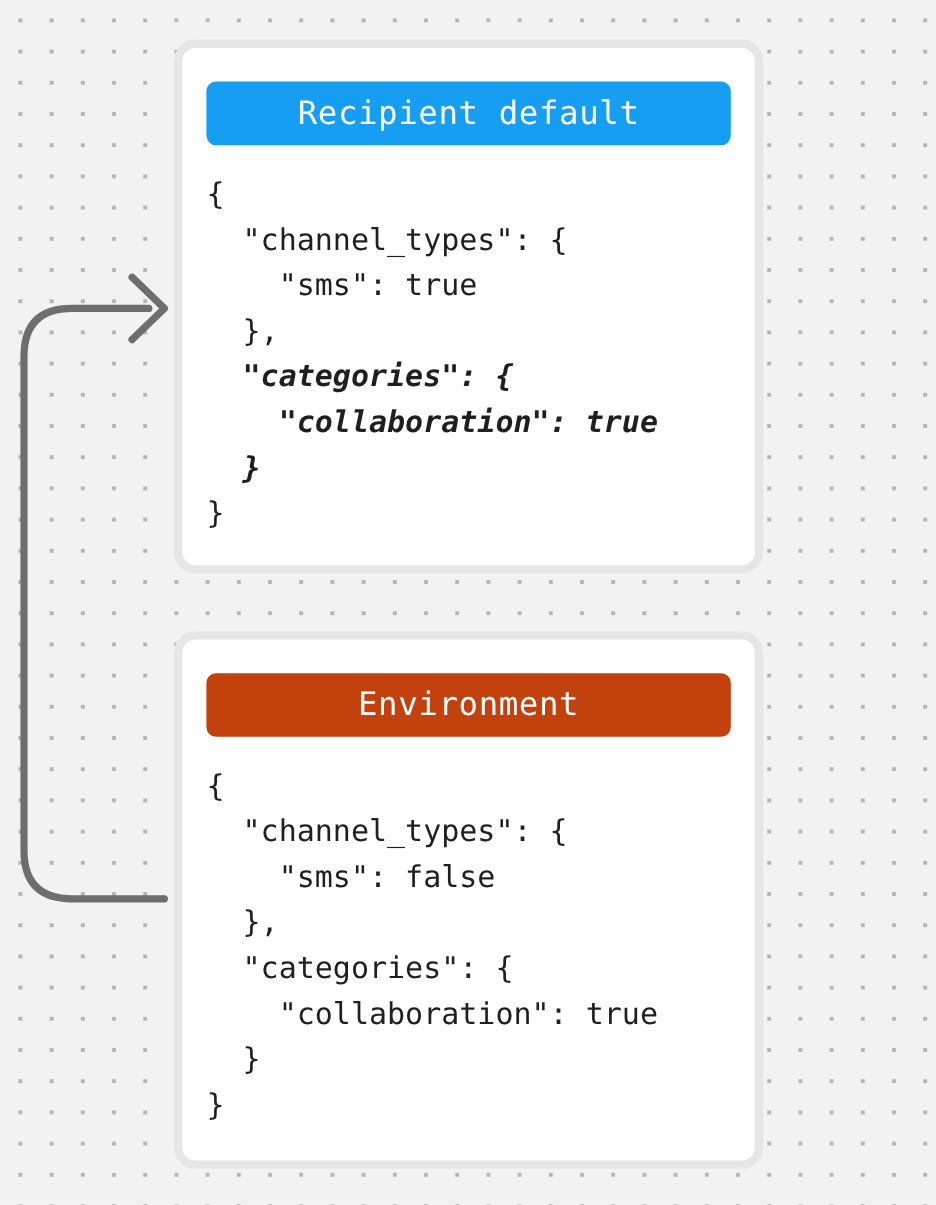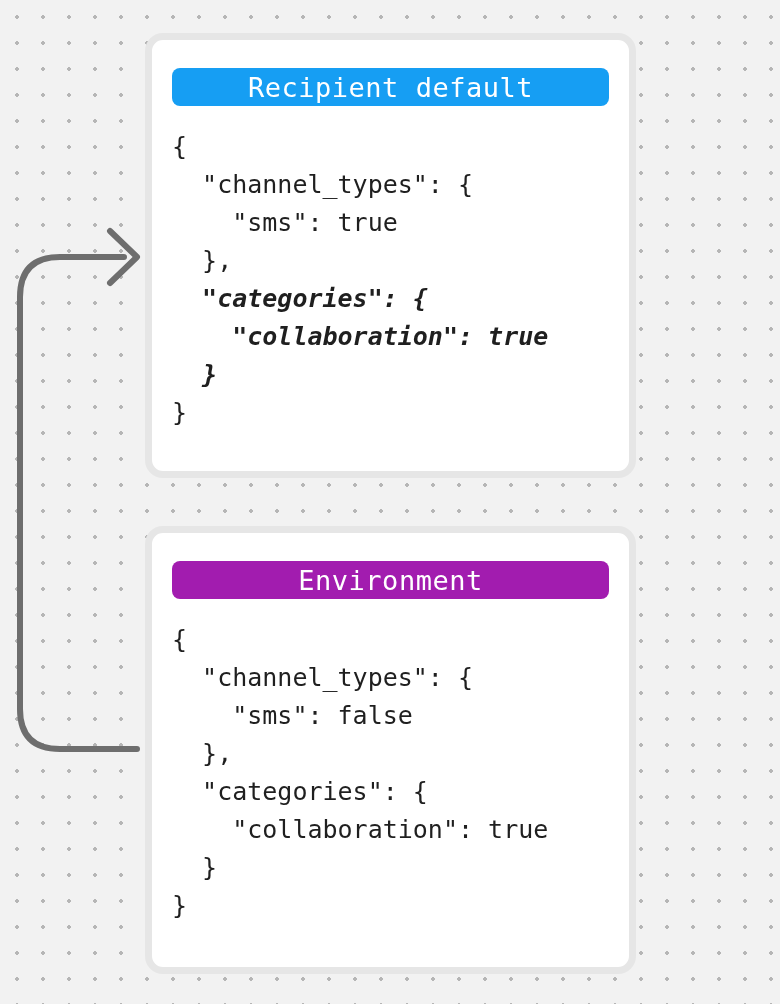--- a/index.html
+++ b/index.html
@@ -36,21 +36,21 @@
     width: 491px;
     box-sizing: border-box;
     background: #ffffff;
     border: 7px solid #e6e6e6;
     border-radius: 18px;
     padding: 28px 20px 0 20px;
   }
   .card-1 { top: 33px;  height: 445px; }
   .card-2 { top: 526px; height: 448px; }
   .badge {
-    height: 38px;
+    height: 53px;
     border-radius: 8px;
     display: flex;
     align-items: center;
     justify-content: center;
     color: #ffffff;
     font-size: 27px;
     letter-spacing: 0.5px;
   }
   pre.code {
     margin: 22px 0 0 0;
@@ -75,17 +75,17 @@
     <path d="M 137 749 H 60 Q 20 749 20 709 V 297 Q 20 257 60 257 H 124" style="stroke: rgb(110, 110, 110);"></path>
     <path d="M 110 231 L 137 257 L 110 283" style="stroke: rgb(110, 110, 110);"></path>
   </svg>
 
   <div class="card card-1">
     <div class="badge" style="background: rgb(22, 158, 243);">Recipient default</div>
     <pre class="code"><div>{</div><div>  "channel_types": {</div><div>    "sms": true</div><div>  },</div><div class="em">  "categories": {</div><div class="em">    "collaboration": true</div><div class="em">  }</div><div>}</div></pre>
   </div>
 
   <div class="card card-2">
-    <div class="badge" style="background: #a21caf;">Environment</div>
+    <div class="badge" style="background: #c2410c;">Environment</div>
     <pre class="code"><div>{</div><div>  "channel_types": {</div><div>    "sms": false</div><div>  },</div><div>  "categories": {</div><div>    "collaboration": true</div><div>  }</div><div>}</div></pre>
   </div>
 
 </div>
 
 </body></html>

